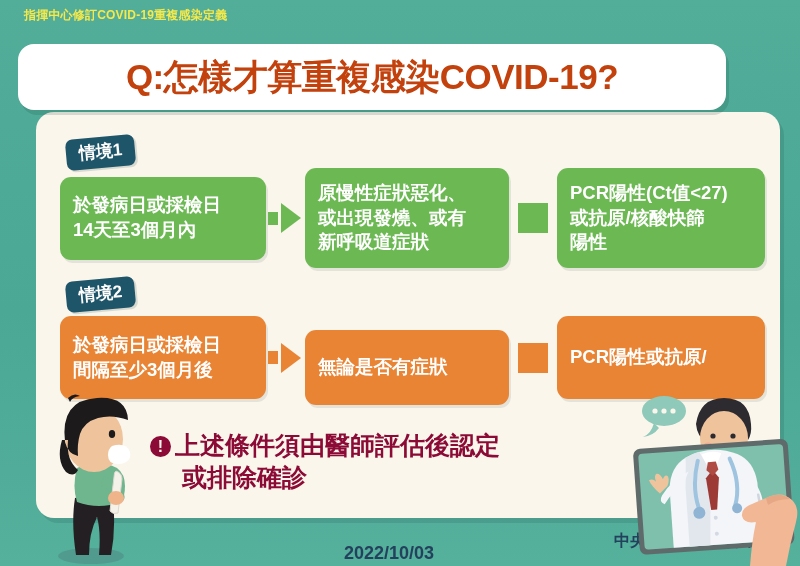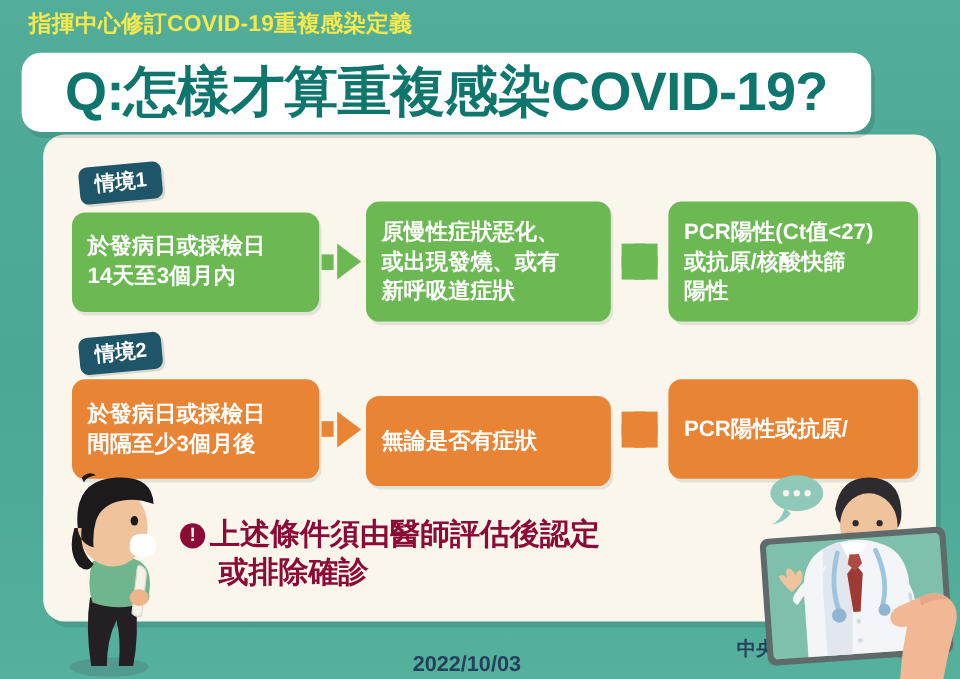--- a/index.html
+++ b/index.html
@@ -19,38 +19,38 @@
     content: "";
     position: absolute; inset: 0;
     background: linear-gradient(180deg, #52ad99 0%, #4aa894 55%, #55b09c 100%);
     z-index: 0;
   }
 
   
   .eyebrow {
     position: absolute; left: 24px; top: 7px;
     z-index: 6;
-    font-size: 19px; font-weight: 700; letter-spacing: .2px;
+    font-size: 12px; font-weight: 700; letter-spacing: .2px;
     color: #f5e94b;
     white-space: nowrap;
   }
 
   
   .title-card {
     position: absolute; left: 18px; top: 44px;
     width: 708px; height: 66px;
     background: #ffffff;
     border-radius: 16px;
     box-shadow: 3px 5px 0 rgba(20,60,55,.16);
     z-index: 6;
     display: flex; align-items: center; justify-content: center;
   }
   .title-text {
-    font-size: 45px; font-weight: 700; letter-spacing: -.5px;
-    color: #0f766e;
+    font-size: 35px; font-weight: 700; letter-spacing: -.5px;
+    color: #c2410c;
     white-space: nowrap;
   }
 
   
   .panel {
     position: absolute; left: 36px; top: 112px;
     width: 744px; height: 406px;
     background: #fbf6ec;
     border-radius: 18px;
     box-shadow: 4px 5px 0 rgba(20,60,55,.14);

